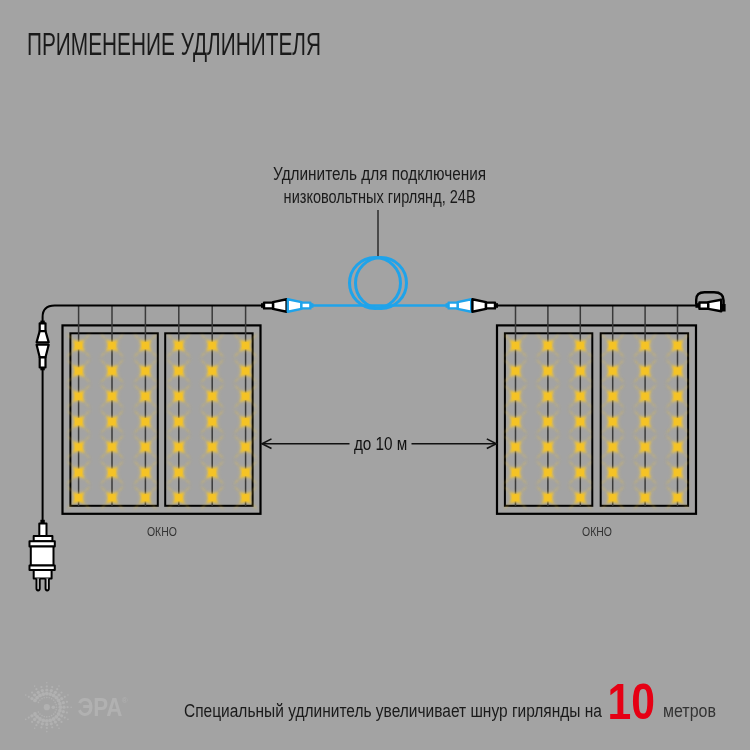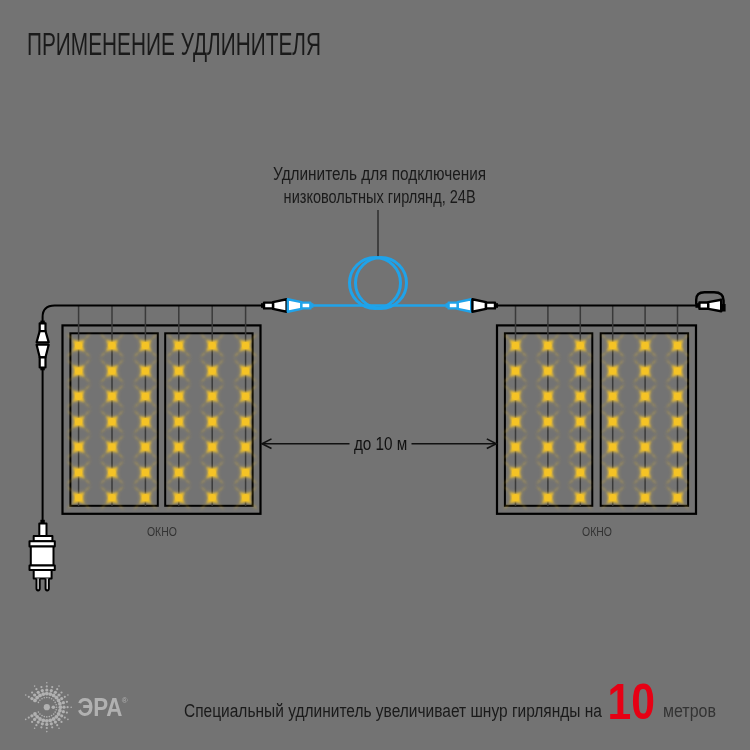--- a/index.html
+++ b/index.html
@@ -1,16 +1,16 @@
 <!DOCTYPE html>
 <html><head><meta charset="utf-8">
 <style>
 html,body{margin:0;padding:0;background:#ffffff;}
 *{font-family:"Liberation Sans",sans-serif;}
-.page{width:750px;height:750px;position:relative;background:#737373;overflow:hidden;}
+.page{width:750px;height:750px;position:relative;background:#a3a3a3;overflow:hidden;}
 </style></head>
 <body>
 <div class="page">
 <svg width="750" height="750" viewBox="0 0 750 750" xmlns="http://www.w3.org/2000/svg">
 <defs>
 <filter id="b2" x="-80%" y="-80%" width="260%" height="260%">
           <feGaussianBlur stdDeviation="2.1"></feGaussianBlur>
         </filter>
 <filter id="b1" x="-60%" y="-60%" width="220%" height="220%">
           <feGaussianBlur stdDeviation="0.8"></feGaussianBlur>

